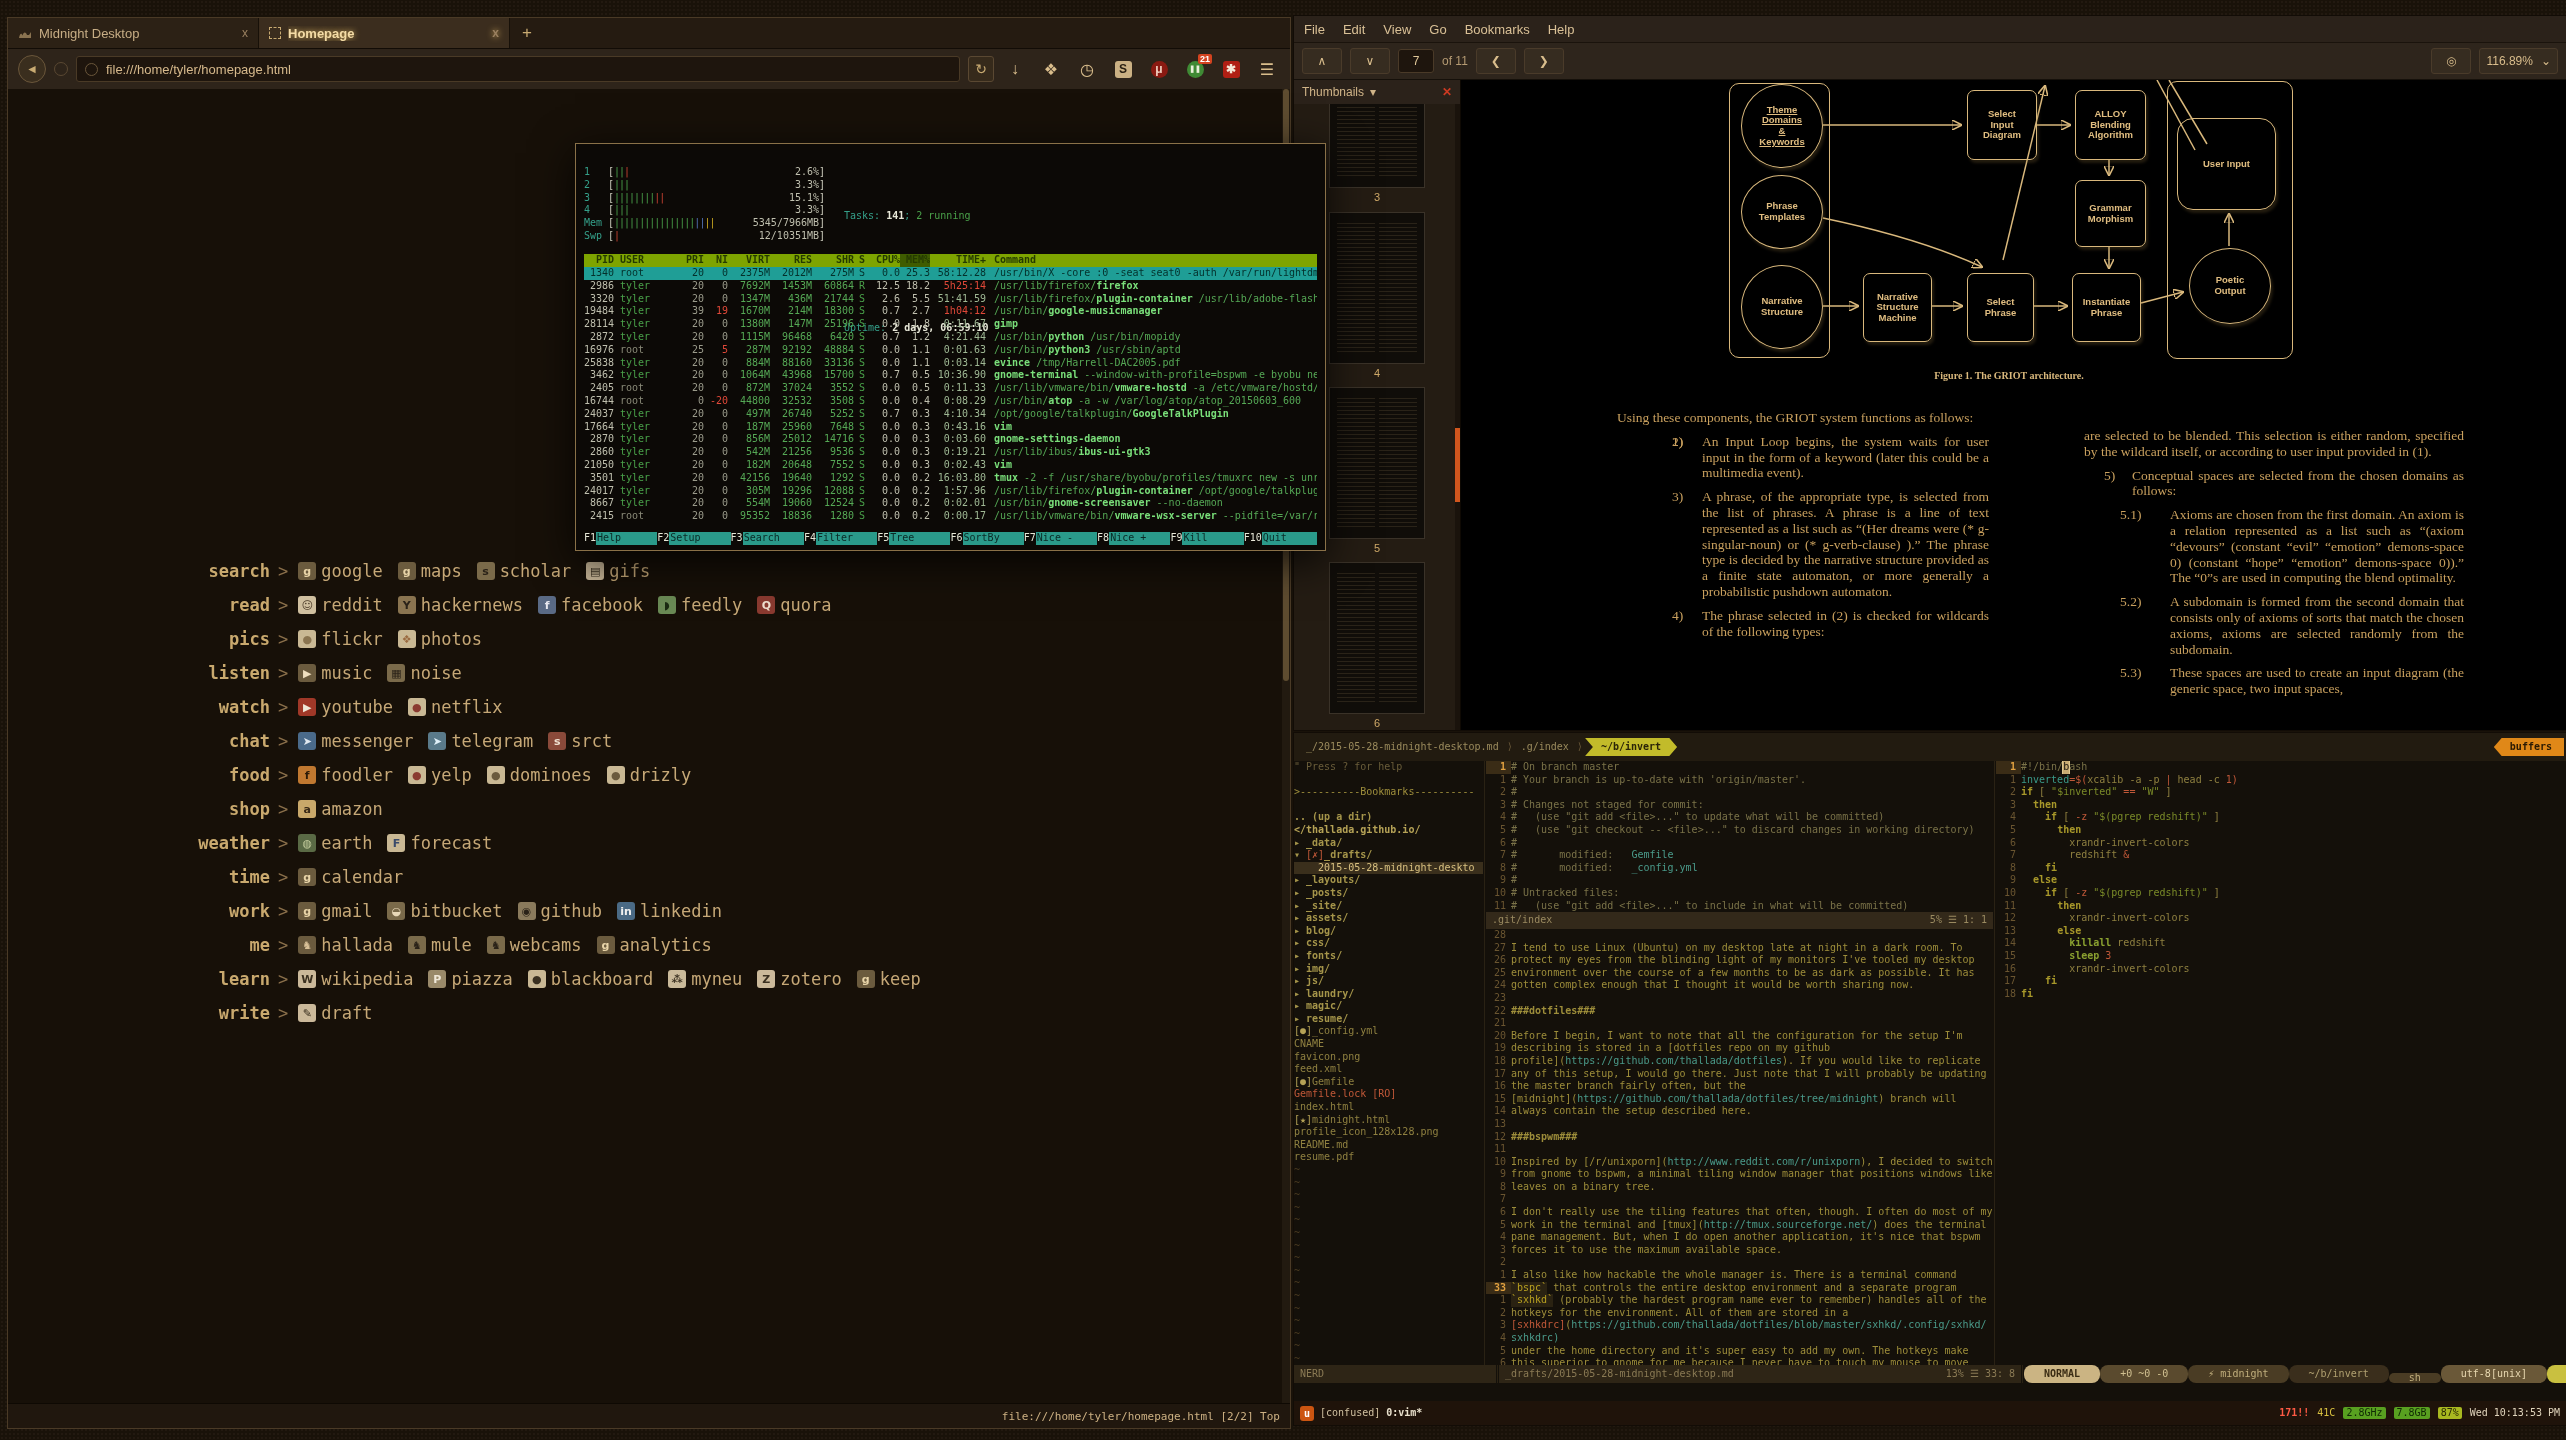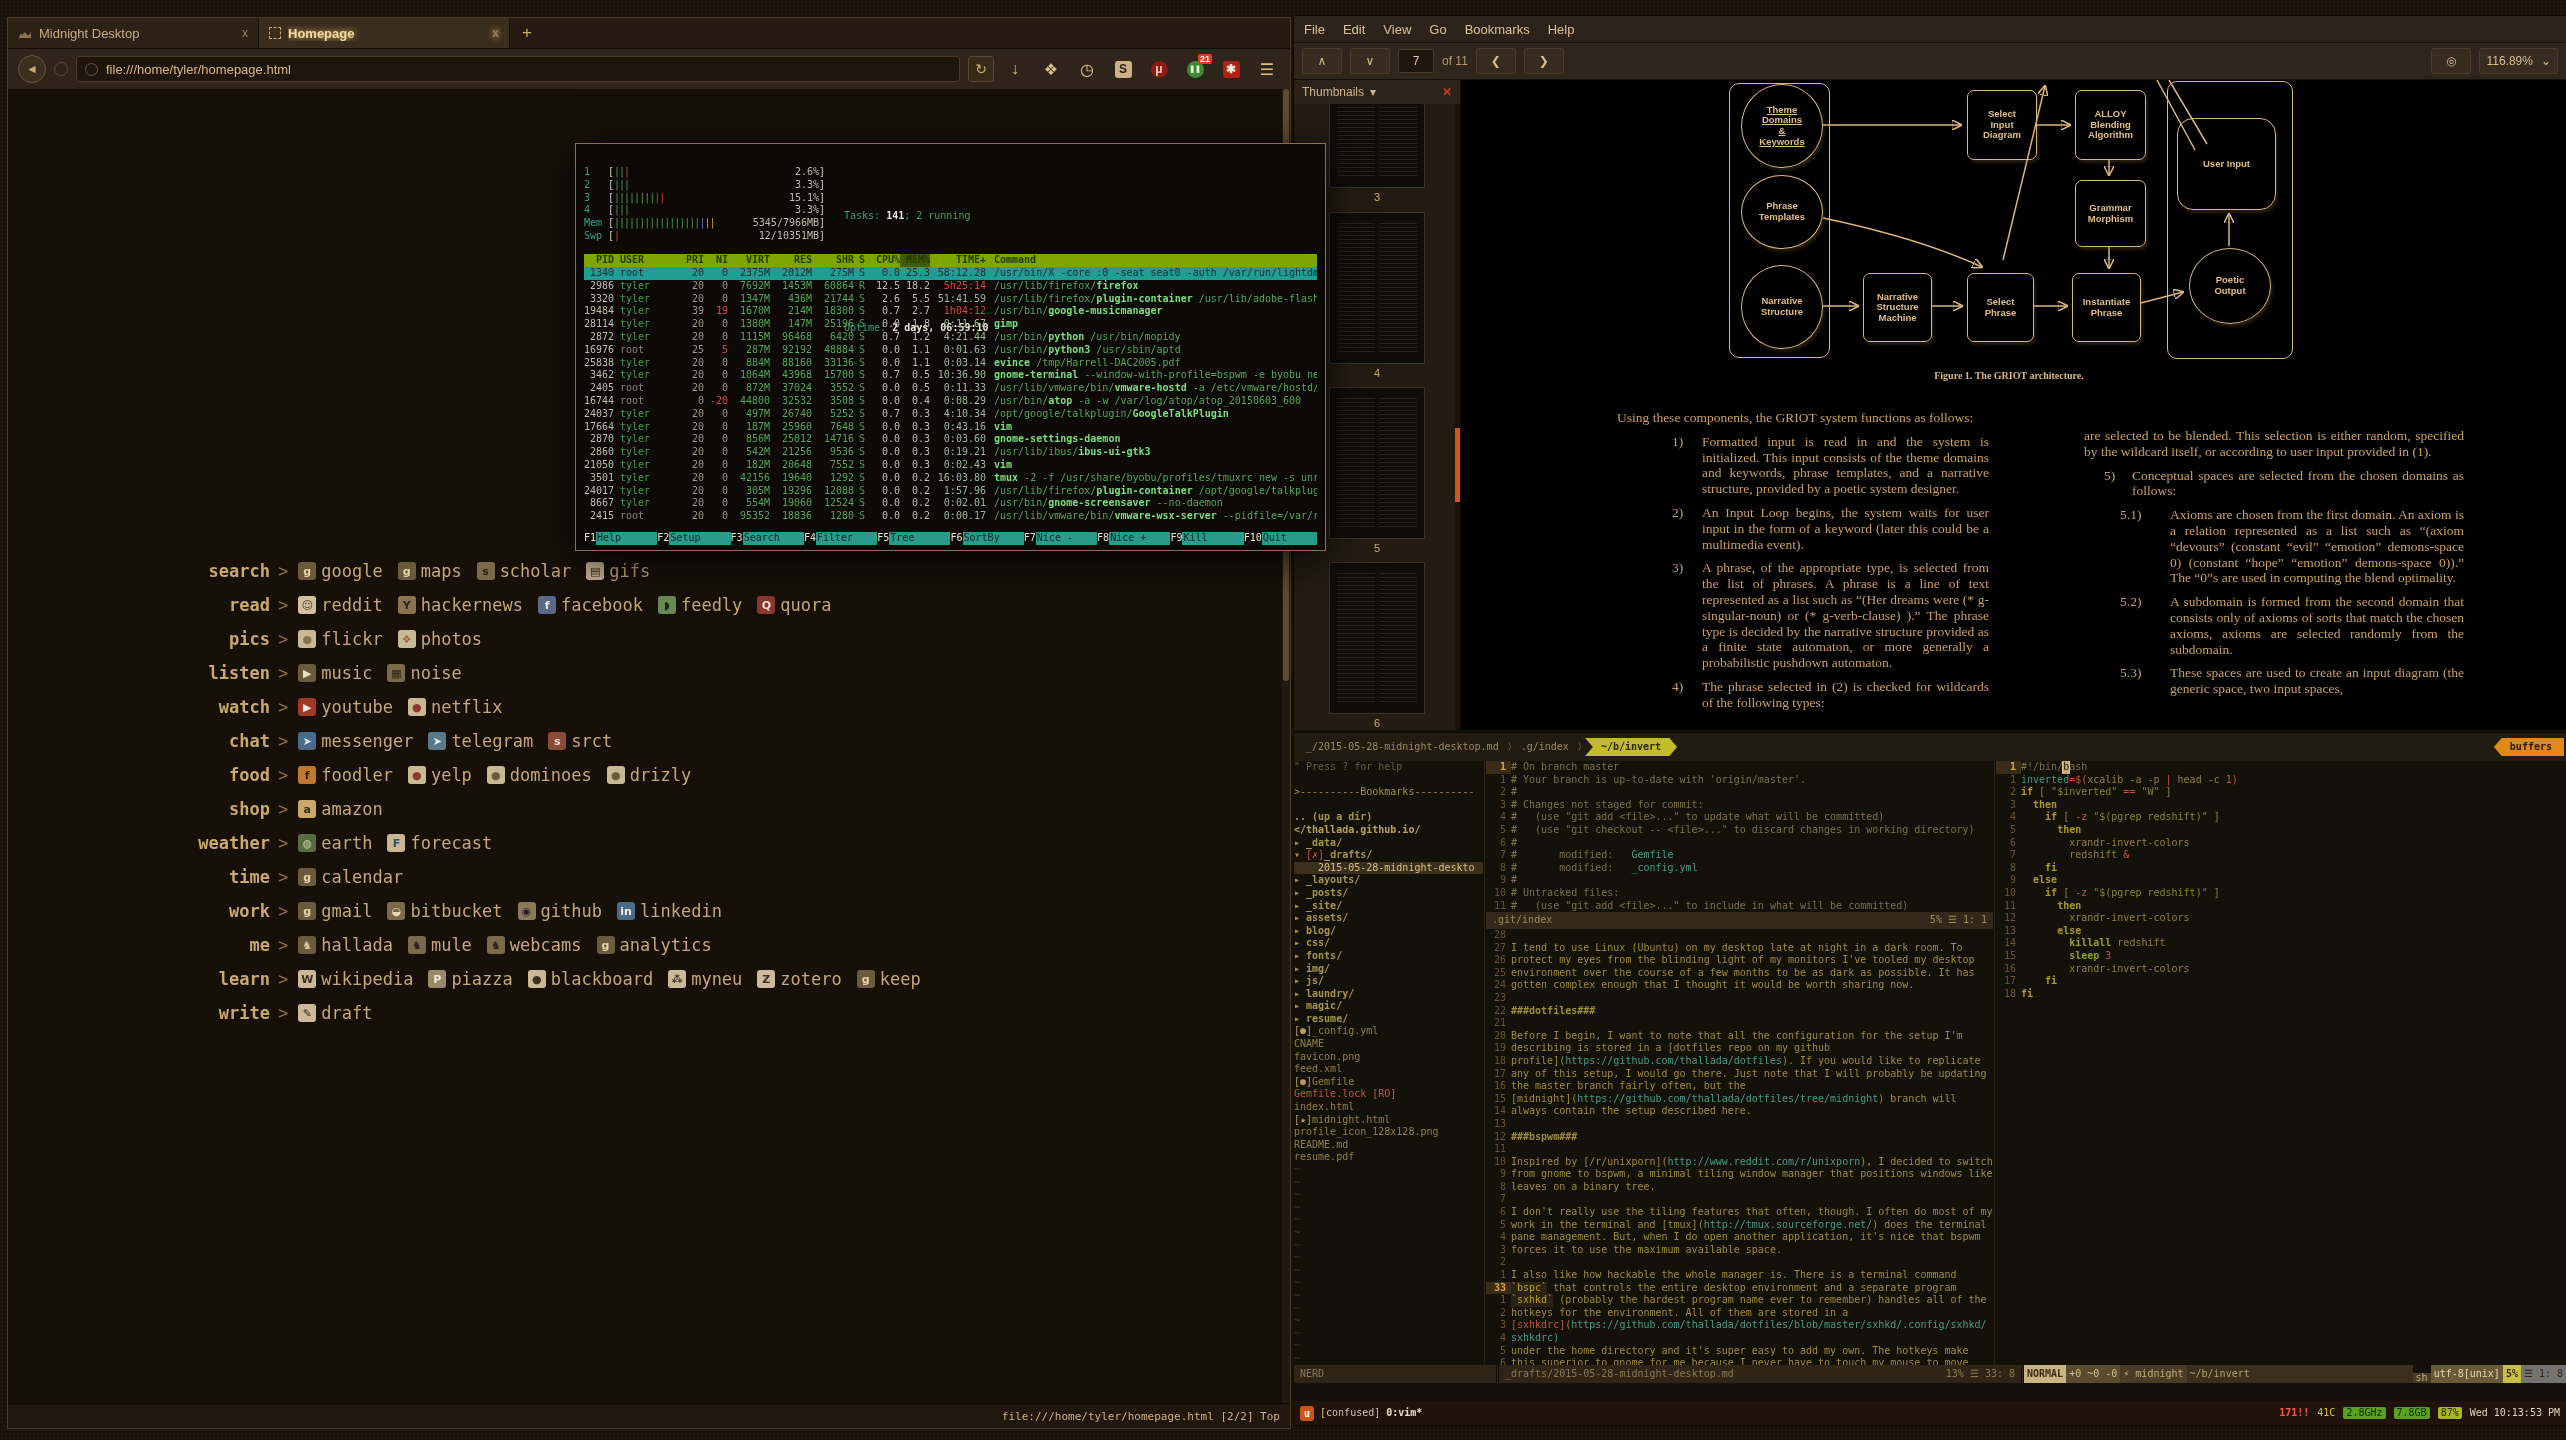--- a/index.html
+++ b/index.html
@@ -159,21 +159,21 @@
   .curch{background:#c9ab72;color:#14100a;outline:1px solid #e0c890;}
   .nh{color:#6a5d3a}.nb{color:#9f8f3c}.nd{color:#a5954a;font-weight:bold}.nr{color:#b5a256;font-weight:bold}
   .nf{color:#8f8040}.nx{color:#c05838}.ny{color:#b5a256}.nro{color:#c05838}.nt{color:#4a3a20}
   .nsel{background:#3a2f1c;color:#d8c080;width:100%;}
   #statusrow{position:absolute;top:632px;left:0;right:0;height:18px;display:flex;}
   .ibar{background:#2e2516;color:#8a7a54;display:flex;align-items:center;padding:0 6px;}
   #nerdbar{width:190px;}
   #mdbar{width:510px;}
   #mdbar .right,#nerdbar .right{margin-left:auto;}
   #airline{flex:1;display:flex;align-items:stretch;overflow:hidden;}
-  .aseg{display:flex;align-items:center;padding:0 3px;white-space:pre;}
+  .aseg{display:flex;align-items:center;padding:0 20px;white-space:pre;border-radius:8px;}
   .a-mode{background:#cbb483;color:#3a2c14;font-weight:bold;}
   .a-hunks{background:#5a4a2e;color:#d0c090;}
   .a-branch{background:#4a3c24;color:#c0ae7c;}
   .a-file{background:#3a2e1c;color:#b0a070;flex:1;}
   .a-ft{background:#4a3c24;color:#c0ae7c;margin-top:8px;}
   .a-enc{background:#6a5838;color:#e8d8b0;}
   .a-pct{background:#c9c040;color:#332a10;font-weight:bold;}
   .a-pos{background:#737373;color:#332310;font-weight:normal;}
   #cmdline{position:absolute;top:650px;left:0;right:0;height:18px;background:#14100a;}
   #byobu{position:absolute;bottom:0;left:0;right:0;height:24px;background:#1f130a;display:flex;align-items:center;
@@ -589,21 +589,21 @@
       <div class="fnode fbox" style="left:506px;top:193px;width:65px;height:67px;">Select
 Phrase</div>
       <div class="fnode fbox" style="left:611px;top:193px;width:67px;height:67px;">Instantiate
 Phrase</div>
       <div class="fnode fuser" style="left:716px;top:38px;width:97px;height:90px;">User Input</div>
       <div class="fnode fell" style="left:728px;top:168px;width:80px;height:74px;">Poetic
 Output</div>
       <div id="figcaption" class="fnode" style="left:398px;top:290px;width:300px;">Figure 1. The GRIOT architecture.</div>
       <div class="pdfcol" id="pdfleftcol" style="left:156px;top:330px;width:372px;">
           <div>Using these components, the GRIOT system functions as follows:</div>
-          <div class="pdfitem" style="padding-left: 85px;"><span class="inum" style="left: 55px;">1)</span><span>Formatted input is read in and the system is initialized.  This input consists of the theme domains and keywords, phrase templates, and a narrative structure, provided by a poetic system designer.</span></div>
+          <div class="pdfitem" style="padding-left: 85px;"><span class="inum" style="left: 55px;">1)</span></div>
           <div class="pdfitem" style="padding-left: 85px;"><span class="inum" style="left: 55px;">2)</span><span>An Input Loop begins, the system waits for user input in the form of a keyword (later this could be a multimedia event).</span></div>
           <div class="pdfitem" style="padding-left: 85px;"><span class="inum" style="left: 55px;">3)</span><span>A phrase, of the appropriate type, is selected from the list of phrases.  A phrase is a line of text represented as a list such as “(Her dreams were (* g-singular-noun) or (* g-verb-clause) ).”  The phrase type is decided by the narrative structure provided as a finite state automaton, or more generally a probabilistic pushdown automaton.</span></div>
           <div class="pdfitem" style="padding-left: 85px;"><span class="inum" style="left: 55px;">4)</span><span>The phrase selected in (2) is checked for wildcards of the following types:</span></div>
         </div>
       <div class="pdfcol" id="pdfrightcol" style="left:623px;top:348px;width:380px;">
           <div>are selected to be blended.  This selection is either random, specified by the wildcard itself, or according to user input provided in (1).</div>
           <div class="pdfitem" style="padding-left: 48px;"><span class="inum" style="left: 20px;">5)</span><span>Conceptual spaces are selected from the chosen domains as follows:</span></div>
           <div class="pdfitem" style="padding-left: 86px;"><span class="inum" style="left: 36px;">5.1)</span><span>Axioms are chosen from the first domain. An axiom is a relation represented as a list such as “(axiom “devours” (constant “evil” “emotion” demons-space 0) (constant “hope” “emotion” demons-space 0)).”  The “0”s are used in computing the blend optimality.</span></div>
           <div class="pdfitem" style="padding-left: 86px;"><span class="inum" style="left: 36px;">5.2)</span><span>A subdomain is formed from the second domain that consists only of axioms of sorts that match the chosen axioms, axioms are selected randomly from the subdomain.</span></div>
           <div class="pdfitem" style="padding-left: 86px;"><span class="inum" style="left: 36px;">5.3)</span><span>These spaces are used to create an input diagram (the generic space, two input spaces,</span></div>

